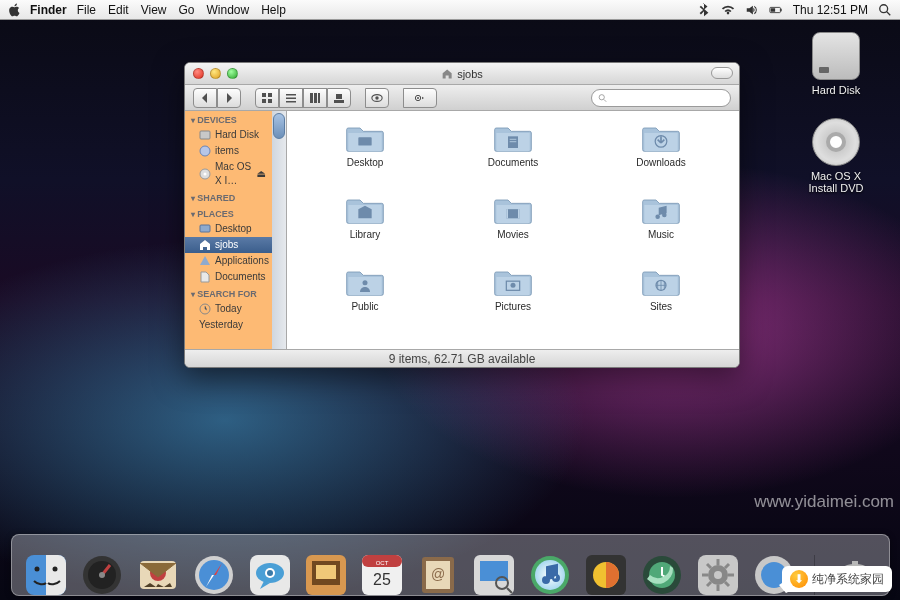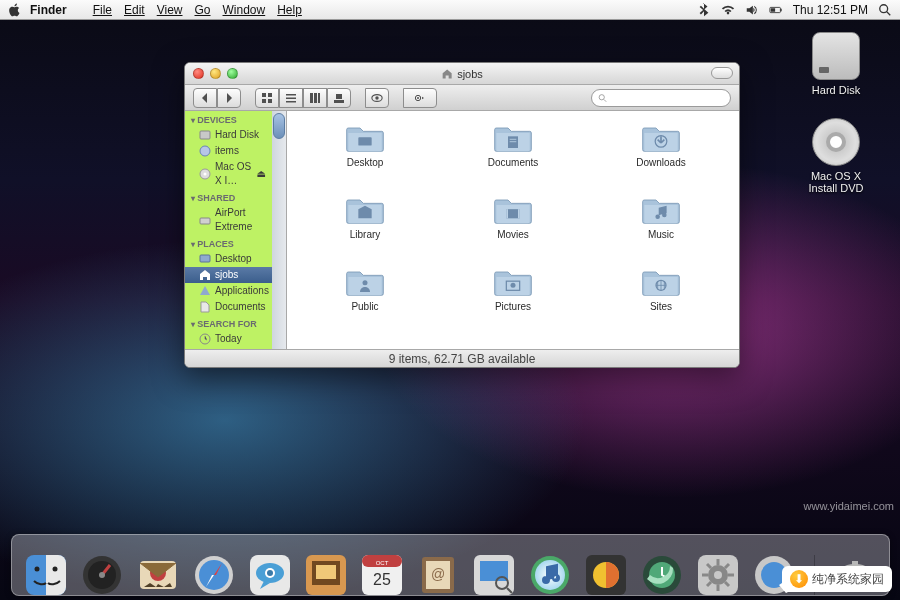--- a/index.html
+++ b/index.html
@@ -13,22 +13,22 @@
     radial-gradient(ellipse 500px 280px at 75% 55%, rgba(230,80,200,.55), transparent 60%),
     radial-gradient(ellipse 300px 200px at 50% 35%, rgba(120,60,180,.5), transparent 70%),
     linear-gradient(180deg,#0a0a14 0%,#101028 30%,#1a0a24 50%,#060612 100%);
 }
 
 
 .menubar { position:absolute; top:0; left:0; right:0; height:20px;
   background:linear-gradient(#fbfbfb,#e8e8e8); border-bottom:1px solid #9a9a9a;
   display:flex; align-items:center; font-size:12px; color:#111; padding:0 8px; }
 .menubar .apple { width:14px; height:14px; margin-right:8px; fill:#333; }
-.menubar .app { font-weight:bold; margin-right:26px; }
-.menubar .m-item { margin-right:12px; cursor:default;text-decoration:underline; }
+.menubar .app { font-weight:bold; margin-right:10px; }
+.menubar .m-item { margin-right:12px; cursor:default; }
 .menubar .right { margin-left:auto; display:flex; align-items:center; gap:10px; }
 .menubar svg.ic { width:14px; height:14px; fill:#333; }
 
 
 .desk-icons { position:absolute; right:24px; top:32px; display:flex; flex-direction:column; gap:22px; align-items:center; }
 .desk-icon { display:flex; flex-direction:column; align-items:center; gap:4px; color:#f0f0f0; font-size:11px; text-shadow:0 1px 2px #000; width:80px; text-align:center; }
 .disk-shape { width:48px; height:48px; border-radius:8px; background:linear-gradient(#e4e4e4,#bcbcbc); border:1px solid #888; position:relative; }
 .disk-shape::after{content:""; position:absolute; bottom:6px; left:6px; width:10px;height:6px;background:#666;border-radius:1px;}
 .dvd-shape { width:48px; height:48px; border-radius:50%; background:radial-gradient(circle,#eee 0%,#ccc 30%,#dedede 60%,#bbb 100%); border:1px solid #888; position:relative; }
 .dvd-shape::after{content:"";position:absolute;top:50%;left:50%;width:12px;height:12px;border-radius:50%;background:#fff;border:4px solid #aaa;transform:translate(-50%,-50%);}
@@ -51,21 +51,21 @@
   display:flex; align-items:center; padding:0 8px; gap:14px; }
 .seg { display:flex; }
 .seg .btn { width:24px; height:20px; background:linear-gradient(#fdfdfd,#dcdcdc); border:1px solid #8d8d8d; display:flex; align-items:center; justify-content:center; }
 .seg .btn:first-child{border-radius:4px 0 0 4px;} .seg .btn:last-child{border-radius:0 4px 4px 0;}
 .solo .btn{border-radius:4px;}
 .btn svg{width:12px;height:12px;fill:#505050;}
 .search { margin-left:auto; width:140px; height:18px; border:1px solid #9a9a9a; border-radius:10px; background:#fff; display:flex; align-items:center; padding:0 6px; font-size:11px; color:#888; gap:4px;}
 .search svg{width:10px;height:10px;fill:#888;}
 
 .body { flex:1; display:flex; overflow:hidden; }
-.sidebar { width:102px; background:#bef264; border-right:1px solid #a8a8a8; font-size:10px; color:#3a3a3a; overflow:hidden; position:relative;}
+.sidebar { width:102px; background:#fdba74; border-right:1px solid #a8a8a8; font-size:10px; color:#3a3a3a; overflow:hidden; position:relative;}
 .sb-sec { padding:4px 0 2px 6px; color:#6a6a70; font-weight:bold; font-size:9px; cursor:default;}
 .sb-sec::before{content:"▾ "; font-size:8px;}
 .sb-item { display:flex; align-items:center; gap:4px; padding:1px 4px 1px 14px; cursor:default; line-height:14px; }
 .sb-item.sel { background:linear-gradient(#5a7aa6,#3b5e8c); color:#fff; }
 .sb-item .sb-ic{width:12px;height:12px;flex-shrink:0;}
 .scroll-gutter{position:absolute;right:0;top:0;bottom:0;width:14px;background:linear-gradient(to right,#cfd6de,#e6e9ed);}
 .scroll-thumb{position:absolute;right:1px;top:2px;width:12px;height:26px;border-radius:6px;background:linear-gradient(#a8c3e4,#6c8fb8);border:1px solid #5c7da3;}
 
 .content { flex:1; background:#fff; padding:12px 8px; display:grid; grid-template-columns:repeat(3,1fr); grid-auto-rows:68px; gap:4px 8px; justify-items:center; text-align:center; }
 .folder { display:flex; flex-direction:column; align-items:center; gap:4px; font-size:10px; color:#2a2a2a; cursor:default; }
@@ -77,21 +77,21 @@
 
 .dock-wrap{position:absolute;left:0;right:0;bottom:0;display:flex;justify-content:center;}
 .dock { position:relative; bottom:4px; height:62px; padding:6px 14px 0;
   background:rgba(220,220,225,.35); border:1px solid rgba(255,255,255,.35); border-radius:8px;
   -webkit-backdrop-filter:blur(4px); display:flex; align-items:flex-end; gap:16px; box-shadow:0 1px 6px rgba(0,0,0,.4);}
 .dock-item{width:40px;height:40px;border-radius:8px;display:flex;align-items:center;justify-content:center;cursor:default;position:relative;}
 .dock-item svg{width:100%;height:100%;}
 .dock-sep{width:1px;height:40px;background:rgba(0,0,0,.25);margin:0 4px;}
 
 
-.wm-right{position:absolute;right:6px;bottom:88px;color:rgba(255,255,255,.55);font-size:11px;}
+.wm-right{position:absolute;right:6px;bottom:88px;color:rgba(255,255,255,.55);font-size:17px;}
 .wm-badge{position:absolute;right:8px;bottom:8px;background:#fff;border-radius:6px;padding:4px 8px;font-size:12px;color:#444;display:flex;align-items:center;gap:4px;}
 .wm-badge .dot{width:18px;height:18px;border-radius:50%;background:radial-gradient(circle at 35% 30%,#ffcb3e,#ff8a00);display:flex;align-items:center;justify-content:center;color:#fff;font-size:12px;}
 </style>
 </head>
 <body>
 
 <div class="desktop"></div>
 
 <div class="menubar">
   <svg class="apple" viewBox="0 0 16 16">
@@ -243,26 +243,20 @@
         </div>
       <div class="sb-item">
           <svg class="sb-ic" viewBox="0 0 12 12">
             <circle cx="6" cy="6" r="5" fill="#ddd" stroke="#999"></circle>
             <circle cx="6" cy="6" r="1.5" fill="#fff"></circle>
           </svg>
           <span>Mac OS X I…</span>
           <span style="margin-left:auto;margin-right:16px">⏏</span>
         </div>
       <div class="sb-sec">SHARED</div>
-      <div class="sb-item">
-          <svg class="sb-ic" viewBox="0 0 12 12">
-            <rect x="1" y="4" width="10" height="6" rx="1" fill="#d0d0d0" stroke="#888"></rect>
-          </svg>
-          <span>AirPort Extreme</span>
-        </div>
       <div class="sb-sec">PLACES</div>
       <div class="sb-item">
           <svg class="sb-ic" viewBox="0 0 12 12">
             <rect x="1" y="2" width="10" height="7" rx="1" fill="#8faace" stroke="#5a7299"></rect>
           </svg>
           <span>Desktop</span>
         </div>
       <div class="sb-item sel">
           <svg class="sb-ic" viewBox="0 0 12 12">
             <path fill="#fff" d="M6 1l5 4v6H8V8H4v3H1V5z"></path>

